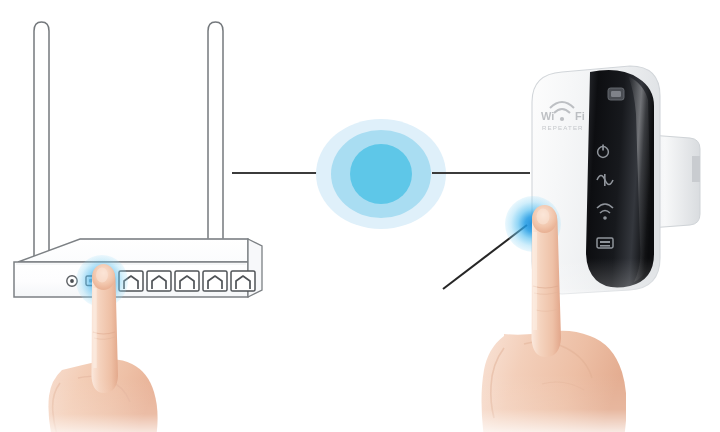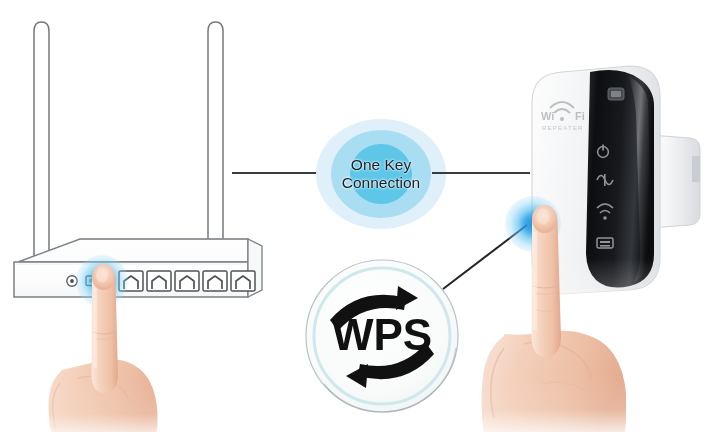--- a/index.html
+++ b/index.html
@@ -249,57 +249,24 @@
       <rect x="0" y="120" width="135" height="60" fill="url(#fadeL)"></rect>
     </svg>
   </div>
 
   <div class="conn-line conn-left"></div>
 
   <div class="okc">
     <div class="okc-ring r1"></div>
     <div class="okc-ring r2"></div>
     <div class="okc-ring r3"></div>
-    <div class="okc-text">
-      <div>One Key</div>
-      <div>Connection</div>
-    </div>
   </div>
 
   <div class="conn-line conn-right"></div>
 
-  <div class="wps">
-    <svg width="160" height="160" viewBox="0 0 160 160" xmlns="http://www.w3.org/2000/svg">
-      <defs>
-        <radialGradient id="wpsFace" cx="0.42" cy="0.34" r="0.78">
-          <stop offset="0%" stop-color="#ffffff"></stop>
-          <stop offset="65%" stop-color="#f8fbfa"></stop>
-          <stop offset="100%" stop-color="#eef3f3"></stop>
-        </radialGradient>
-      </defs>
-
-      <circle cx="78" cy="78" r="76" fill="url(#wpsFace)" stroke="#b9c4c6" stroke-width="1.2"></circle>
-
-      <circle cx="78" cy="78" r="68" fill="none" stroke="#cfe8ee" stroke-width="3"></circle>
-
-      <path d="M152 90 a74 74 0 0 1 -74 64 a74 74 0 0 1 -58 -28" fill="none" stroke="#9aa4a6" stroke-width="1.6" opacity="0.45"></path>
-
-      <g>
-        <path d="M26 62 q30 -34 76 -22 L100 52 q-40 -9 -66 21 Z" fill="#111111"></path>
-        <path d="M94 28 L114 40 L92 52 Z" fill="#111111"></path>
-      </g>
-
-      <g>
-        <path d="M130 96 q-30 34 -76 22 L56 106 q40 9 66 -21 Z" fill="#111111"></path>
-        <path d="M62 130 L42 118 L64 106 Z" fill="#111111"></path>
-      </g>
-
-      <text x="78" y="92" text-anchor="middle" font-family="Liberation Sans, sans-serif" font-size="44" font-weight="bold" fill="#111111">WPS</text>
-    </svg>
-  </div>
 
   <svg style="position:absolute; left:0; top:0; width:720px; height:432px; pointer-events:none;">
     <line x1="443" y1="289" x2="527" y2="225" stroke="#262626" stroke-width="2.1"></line>
   </svg>
 
   <div class="repeater-wrap">
     <svg width="230" height="240" viewBox="0 0 230 240" xmlns="http://www.w3.org/2000/svg">
       <defs>
         <linearGradient id="repBody" x1="0" y1="0" x2="1" y2="0.25">
           <stop offset="0%" stop-color="#fdfdfd"></stop>

